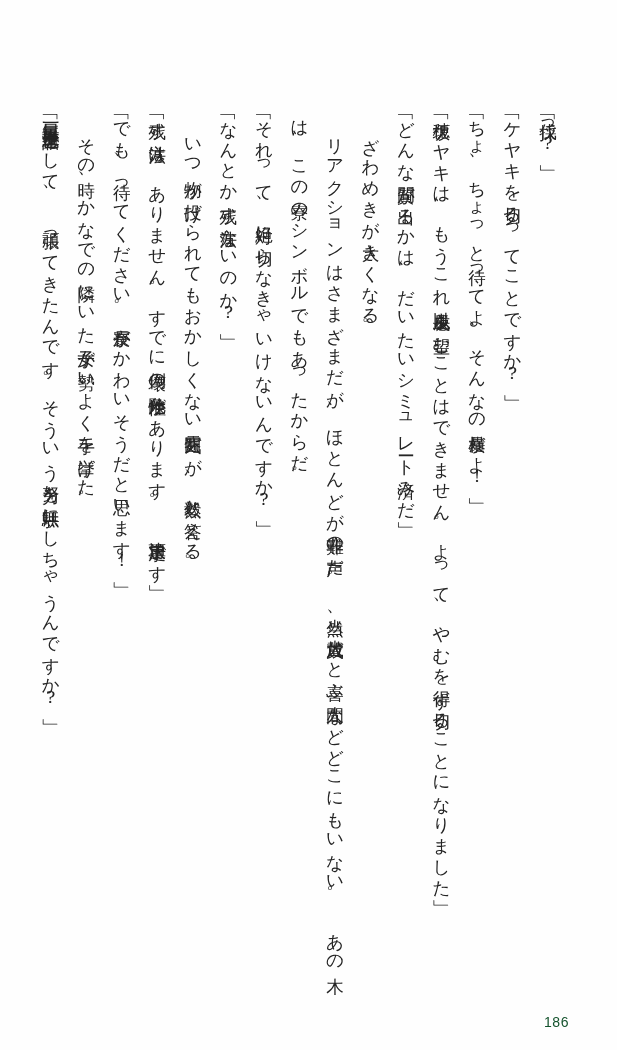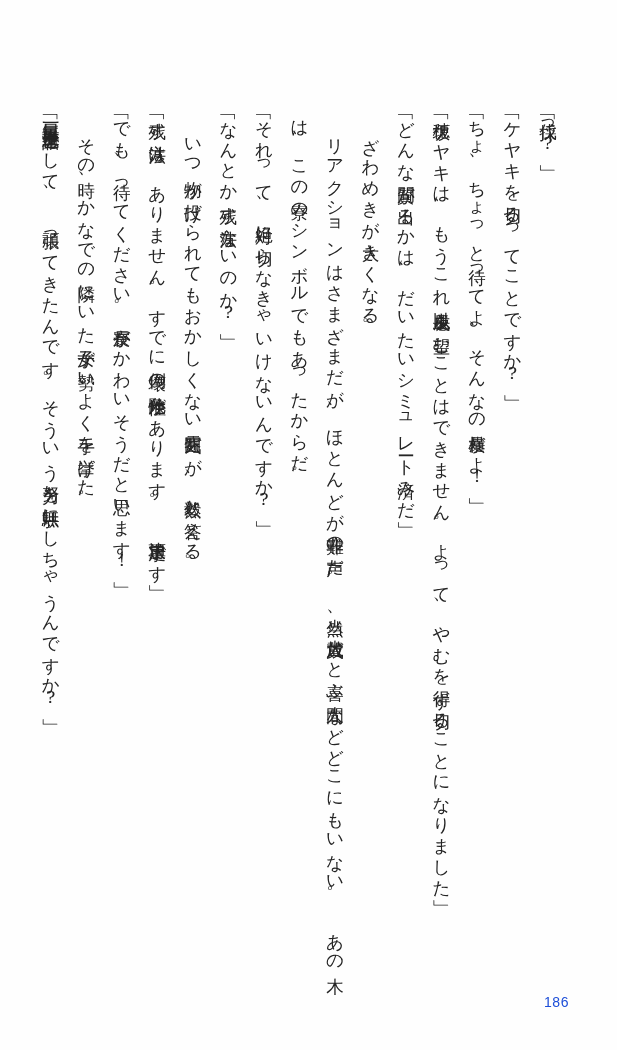--- a/index.html
+++ b/index.html
@@ -39,24 +39,24 @@
     margin: 0;
     padding: 0;
     text-indent: 0;
   }
   #text-block p.indent {
     text-indent: 1em;
   }
   .pagenum {
     position: absolute;
     right: 48px;
-    bottom: 40px;
+    bottom: 20px;
     font-family: "Liberation Sans", sans-serif;
     font-size: 14px;
-    color: #1d4ed8;
+    color: #14532d;
     letter-spacing: 0.04em;
   }
 </style>
 </head>
 <body>
 
 <div id="page">
 
   <div id="text-block">
     <p>「伐採っ?」</p>

